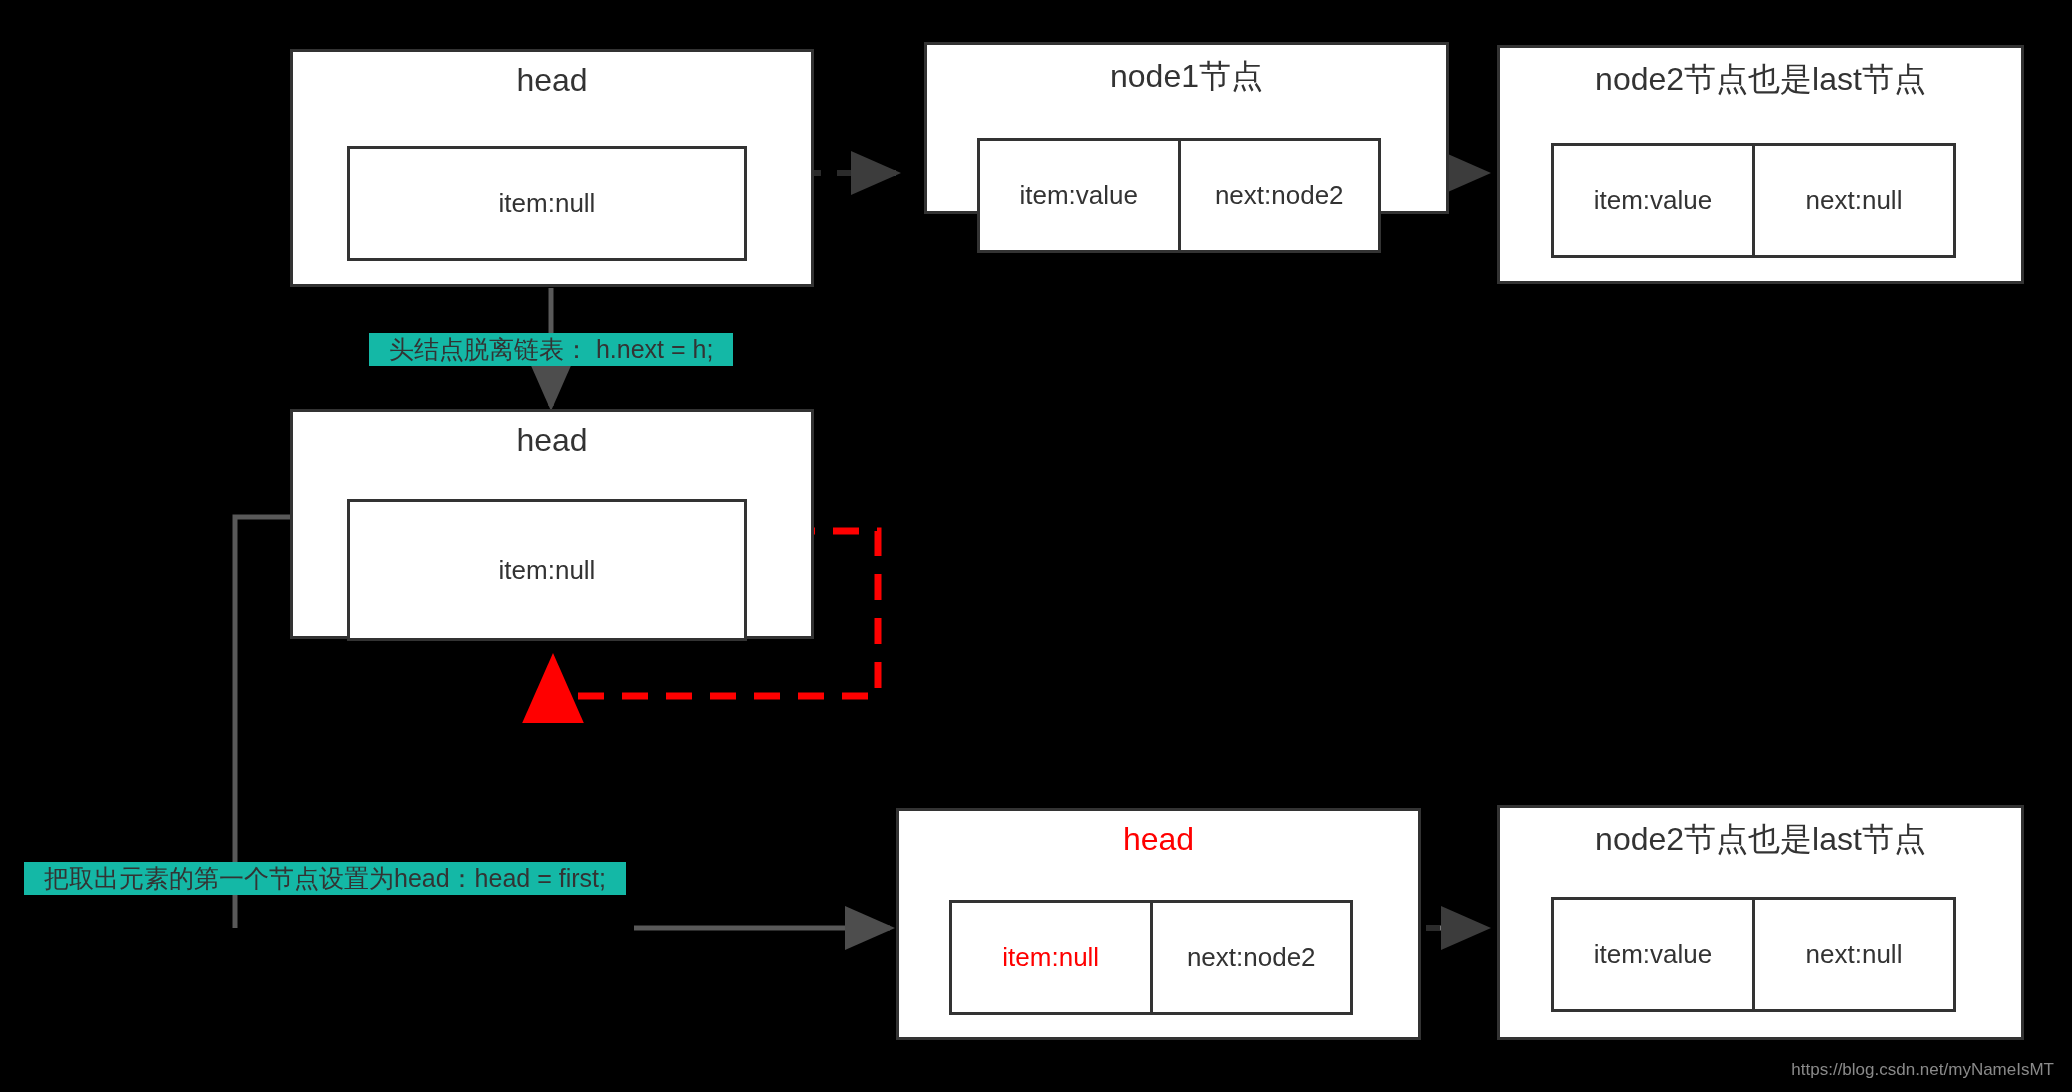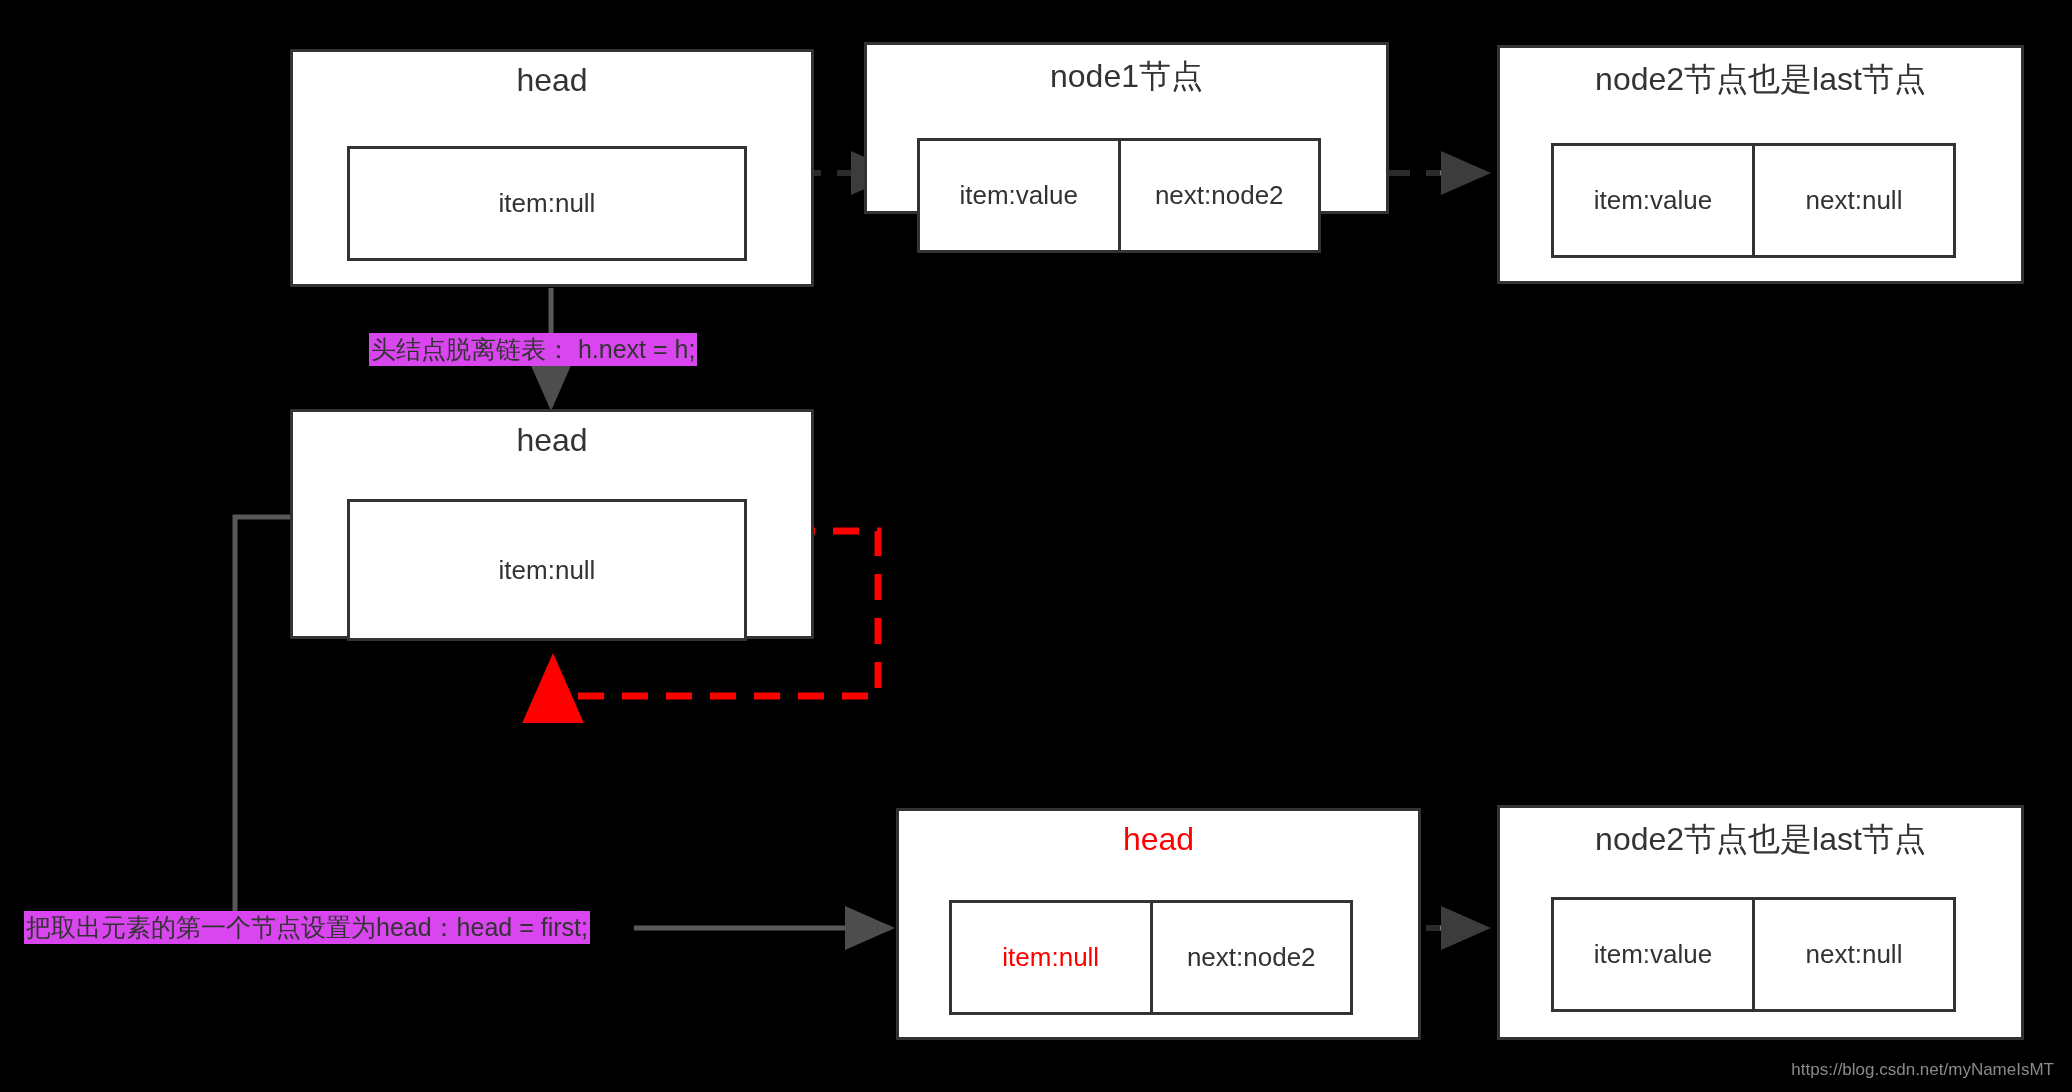--- a/index.html
+++ b/index.html
@@ -62,26 +62,26 @@
     color: #333333;
     box-sizing: border-box;
     white-space: nowrap;
   }
   .cell.divider-left { border-left: 3px solid #333333; }
   .cell.red { color: #ff0000; }
 
   
   .annot {
     position: absolute;
-    background: #d946ef;
+    background: #14b8a6;
     color: #333333;
     font-size: 25px;
     white-space: nowrap;
     line-height: 1.25;
-    padding: 1px 2px;
+    padding: 1px 20px;
     box-sizing: border-box;
   }
 
   
   .watermark {
     position: absolute;
     right: 18px;
     bottom: 12px;
     color: #8a8a8a;
     font-size: 17px;
@@ -144,21 +144,21 @@
     </g>
   </svg>
 
   <div class="node-box" style="left:290px; top:49px; width:524px; height:238px;">
     <div class="node-title" style="top:10px;">head</div>
     <div class="cells" style="left:54px; top:62px; width:400px; height:115px;">
       <div class="cell">item:null</div>
     </div>
   </div>
 
-  <div class="node-box" style="left:864px; top:42px; width:525px; height:172px;">
+  <div class="node-box" style="left:924px; top:42px; width:525px; height:172px;">
     <div class="node-title" style="top:10px;">node1节点</div>
     <div class="cells" style="left:50px; top:61px; width:404px; height:115px;">
       <div class="cell">item:value</div>
       <div class="cell divider-left">next:node2</div>
     </div>
   </div>
 
   <div class="node-box" style="left:1497px; top:45px; width:527px; height:239px;">
     <div class="node-title" style="top:10px;">node2节点也是last节点</div>
     <div class="cells" style="left:51px; top:63px; width:405px; height:115px;">
@@ -169,21 +169,21 @@
 
   <div class="annot" style="left:369px; top:333px;">头结点脱离链表：  h.next = h;</div>
 
   <div class="node-box" style="left:290px; top:409px; width:524px; height:230px;">
     <div class="node-title" style="top:10px;">head</div>
     <div class="cells" style="left:54px; top:55px; width:400px; height:142px;">
       <div class="cell">item:null</div>
     </div>
   </div>
 
-  <div class="annot" style="left:24px; top:911px;text-align:center;">把取出元素的第一个节点设置为head：head = first;</div>
+  <div class="annot" style="left:24px; top:862px;text-align:center;">把取出元素的第一个节点设置为head：head = first;</div>
 
   <div class="node-box" style="left:896px; top:808px; width:525px; height:232px;">
     <div class="node-title node-title-red" style="top:10px; color:#ff0000;">head</div>
     <div class="cells" style="left:50px; top:57px; width:404px; height:115px;">
       <div class="cell red">item:null</div>
       <div class="cell divider-left">next:node2</div>
     </div>
   </div>
 
   <div class="node-box" style="left:1497px; top:805px; width:527px; height:235px;">

